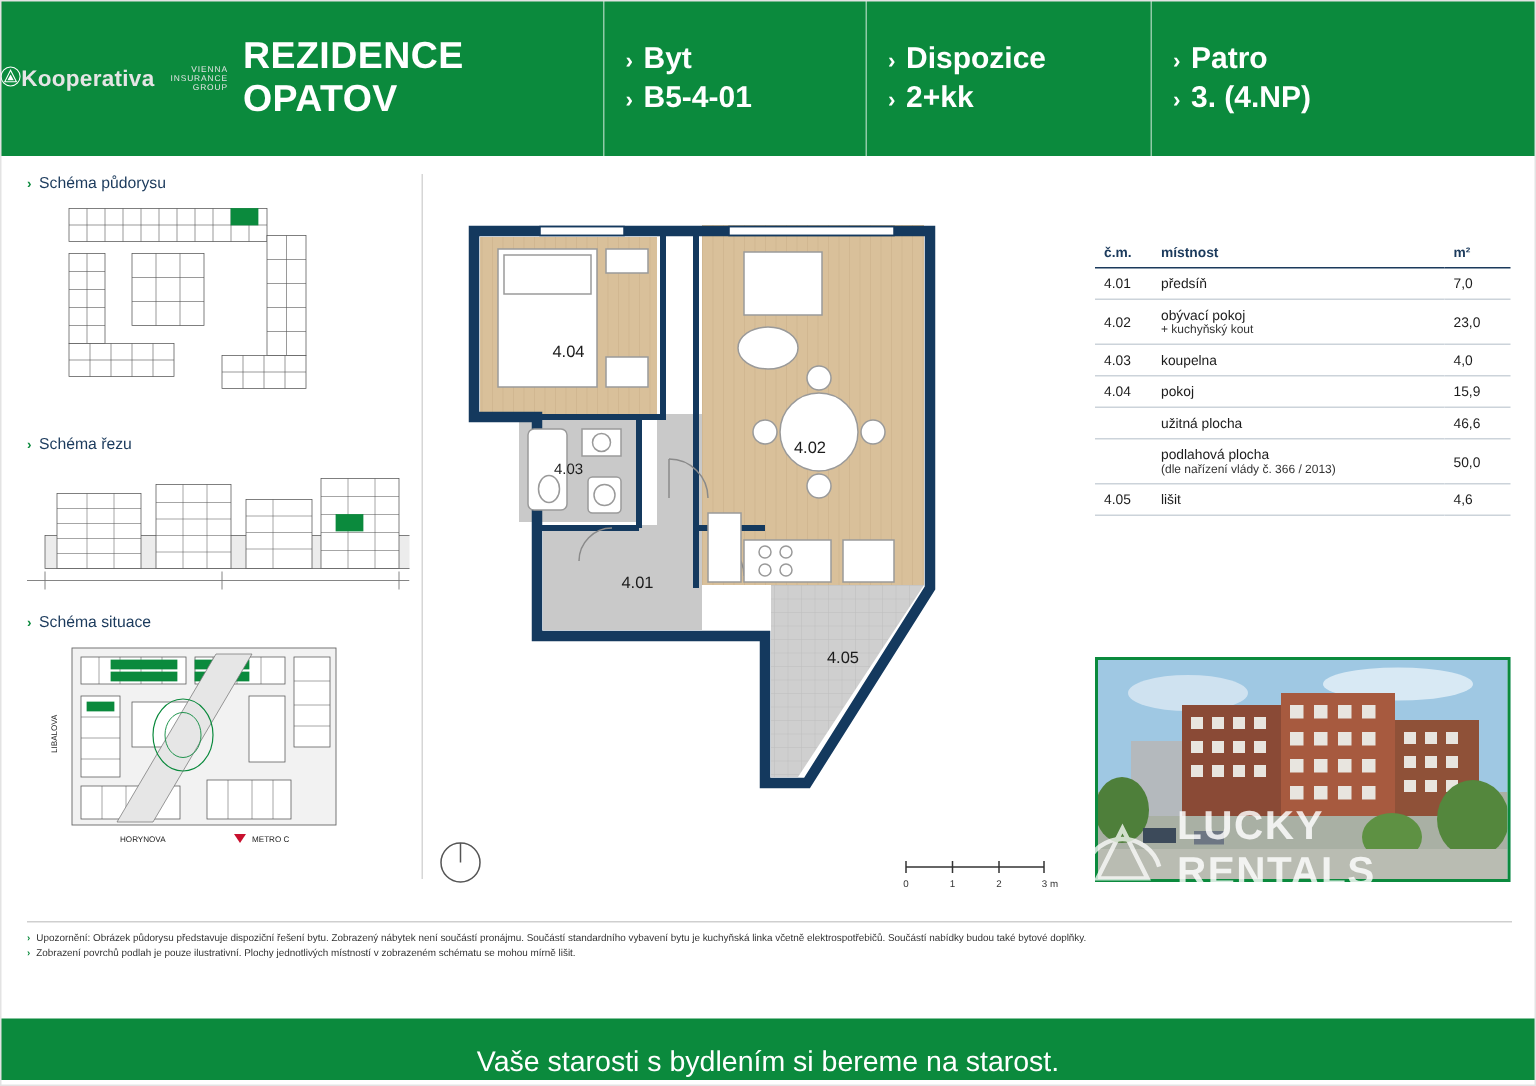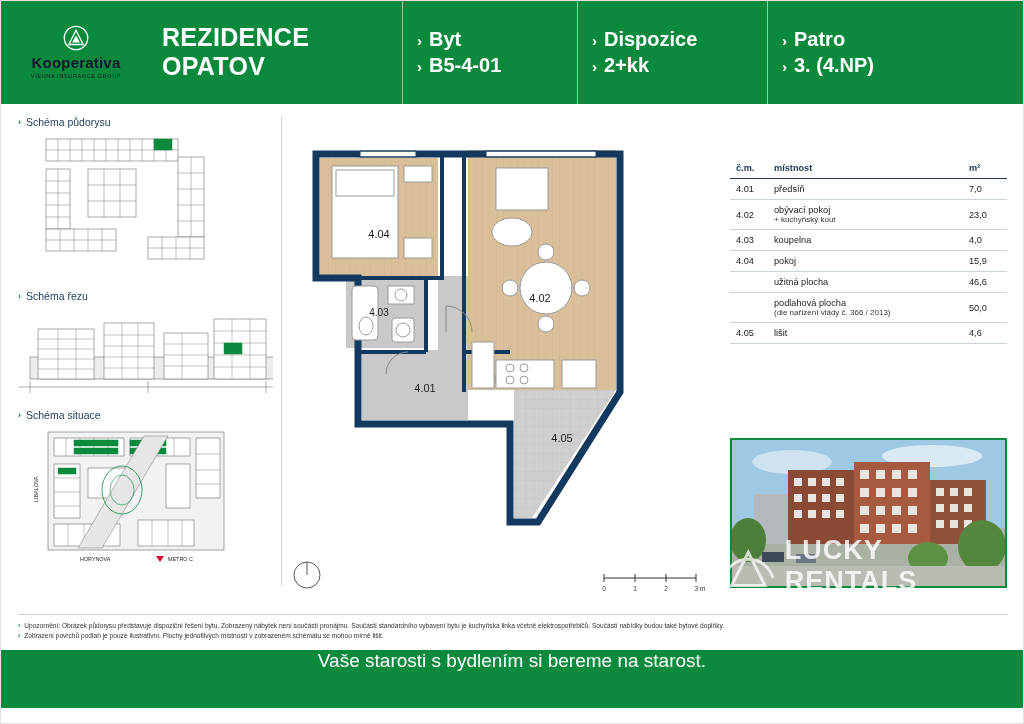--- a/index.html
+++ b/index.html
@@ -12,22 +12,22 @@
   }
   .page { position: relative; width: 1024px; height: 724px; background: #fff; }
 
   
   .header {
     position: absolute; left: 0; top: 0; width: 1024px; height: 104px;
     background: #0b8a3d;
     display: flex; align-items: stretch;
   }
   .hdr-logo {
-    width: 152px; display: flex; flex-direction: column;
-    align-items: center; justify-content: center; color: #0f172a; text-align: right;
+    width: 152px; display: flex; flex-direction: row;
+    align-items: center; justify-content: center; color: #e5e5e5; text-align: right;
   }
   .logo-mark { width: 26px; height: 26px; margin-bottom: 3px; }
   .logo-name { font-size: 15px; font-weight: bold; letter-spacing: .2px; }
   .logo-sub { font-size: 5.6px; letter-spacing: .6px; margin-top: 2px; }
   .hdr-title {
     flex: 0 0 250px; color: #fff; display: flex; flex-direction: column;
     justify-content: center; padding-left: 10px;
   }
   .hdr-title div { font-size: 25px; font-weight: bold; line-height: 1.18; letter-spacing: .3px; }
   .hdr-cell {
@@ -89,22 +89,22 @@
     pointer-events: none;
   }
 
   
   .notes { position: absolute; left: 18px; top: 614px; width: 990px; }
   .notes hr { border: none; border-top: 1px solid #cfcfcf; margin-bottom: 6px; }
   .note-line { display: flex; font-size: 6.6px; color: #333; line-height: 1.5; }
   .note-line .chev { color: #0b8a3d; font-weight: bold; margin-right: 4px; }
 
   .footer {
-    position: absolute; left: 0; bottom: 16px; width: 1024px; height: 58px;
-    background: #0b8a3d; color: #fff; display: flex; align-items: flex-start; justify-content: center;
+    position: absolute; left: 0; bottom: 4px; width: 1024px; height: 41px;
+    background: #0b8a3d; color: #fff; display: flex; align-items: flex-end; justify-content: center;
     font-size: 19px;
   }
   .page-border { position: absolute; inset: 0; border: 1px solid #e3e3e3; pointer-events: none; }
 </style>
 </head>
 <body>
 
 <div class="page">
 
   <div class="header">

